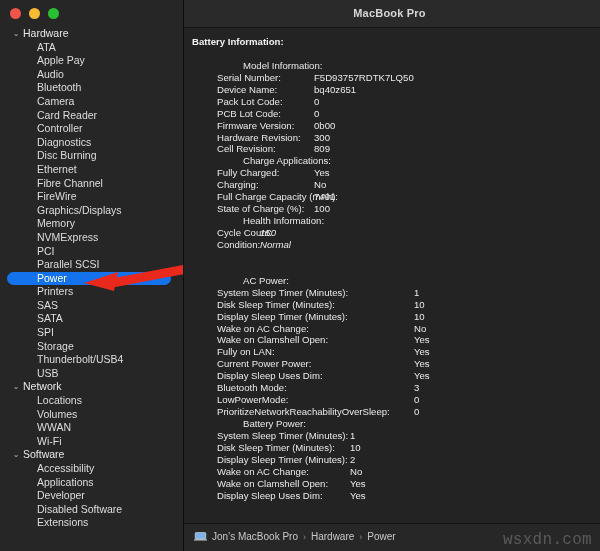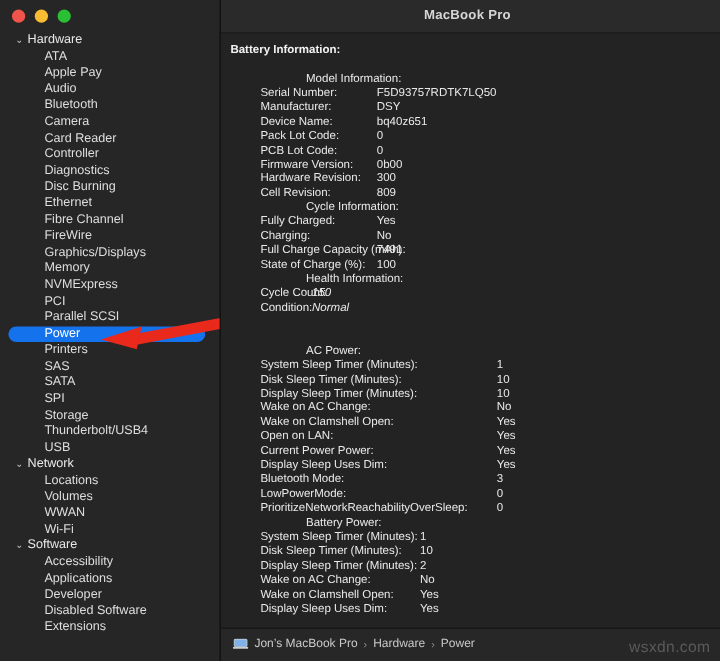--- a/index.html
+++ b/index.html
@@ -163,21 +163,21 @@
     top: 0;
     line-height: 11.95px;
   }
   .row.spacer { height: 11.95px; }
   .sect-title {
     font-weight: bold;
     color: #f2f2f2;
   }
   
   .i0 .k { left: 8px; }
-  .i1 .k { left: 36px; padding-left: 35px; }
+  .i1 .k { left: 24px; padding-left: 35px; }
   .i2 .k { left: 33px; }
 
   .vA .v { left: 130px; }   
   .vB .v { left: 130px; }   
   .vC .v { left: 76px; font-style: italic; }    
   .vD .v { left: 230px; }   
   .vE .v { left: 166px; }   
 
   
   .statusbar {
@@ -203,23 +203,23 @@
     width: 13px;
     height: 9px;
     position: relative;
     top: 0px;
   }
   .crumb-sep { color: #8a8a8a; font-size: 9px; }
   .watermark {
     position: absolute;
     right: 8px;
     top: 7px;
-    font-size: 13px;
+    font-size: 16px;
     color: #5a5a5a;
-    font-family: Liberation Sans, sans-serif;
+    font-family: Liberation Mono, monospace;
     letter-spacing: 0.3px;
   }
 </style>
 </head>
 <body>
 
 <div class="window">
 
   <div class="sidebar">
 
@@ -365,24 +365,20 @@
         </div>
         <div class="row spacer"></div>
         <div class="row i1">
           <span class="k">Model Information:</span>
         </div>
         <div class="row i2 vA">
           <span class="k">Serial Number:</span>
           <span class="v">F5D93757RDTK7LQ50</span>
         </div>
         <div class="row i2 vA">
-          <span class="k">Manufacturer:</span>
-          <span class="v">DSY</span>
-        </div>
-        <div class="row i2 vA">
           <span class="k">Device Name:</span>
           <span class="v">bq40z651</span>
         </div>
         <div class="row i2 vA">
           <span class="k">Pack Lot Code:</span>
           <span class="v">0</span>
         </div>
         <div class="row i2 vA">
           <span class="k">PCB Lot Code:</span>
           <span class="v">0</span>
@@ -393,21 +389,21 @@
         </div>
         <div class="row i2 vA">
           <span class="k">Hardware Revision:</span>
           <span class="v">300</span>
         </div>
         <div class="row i2 vA">
           <span class="k">Cell Revision:</span>
           <span class="v">809</span>
         </div>
         <div class="row i1">
-          <span class="k">Cycle Information:</span>
+          <span class="k">Charge Applications:</span>
         </div>
         <div class="row i2 vB">
           <span class="k">Fully Charged:</span>
           <span class="v">Yes</span>
         </div>
         <div class="row i2 vB">
           <span class="k">Charging:</span>
           <span class="v">No</span>
         </div>
         <div class="row i2 vB">
@@ -448,21 +444,21 @@
         </div>
         <div class="row i2 vD">
           <span class="k">Wake on AC Change:</span>
           <span class="v">No</span>
         </div>
         <div class="row i2 vD">
           <span class="k">Wake on Clamshell Open:</span>
           <span class="v">Yes</span>
         </div>
         <div class="row i2 vD">
-          <span class="k">Open on LAN:</span>
+          <span class="k">Fully on LAN:</span>
           <span class="v">Yes</span>
         </div>
         <div class="row i2 vD">
           <span class="k">Current Power Power:</span>
           <span class="v">Yes</span>
         </div>
         <div class="row i2 vD">
           <span class="k">Display Sleep Uses Dim:</span>
           <span class="v">Yes</span>
         </div>

